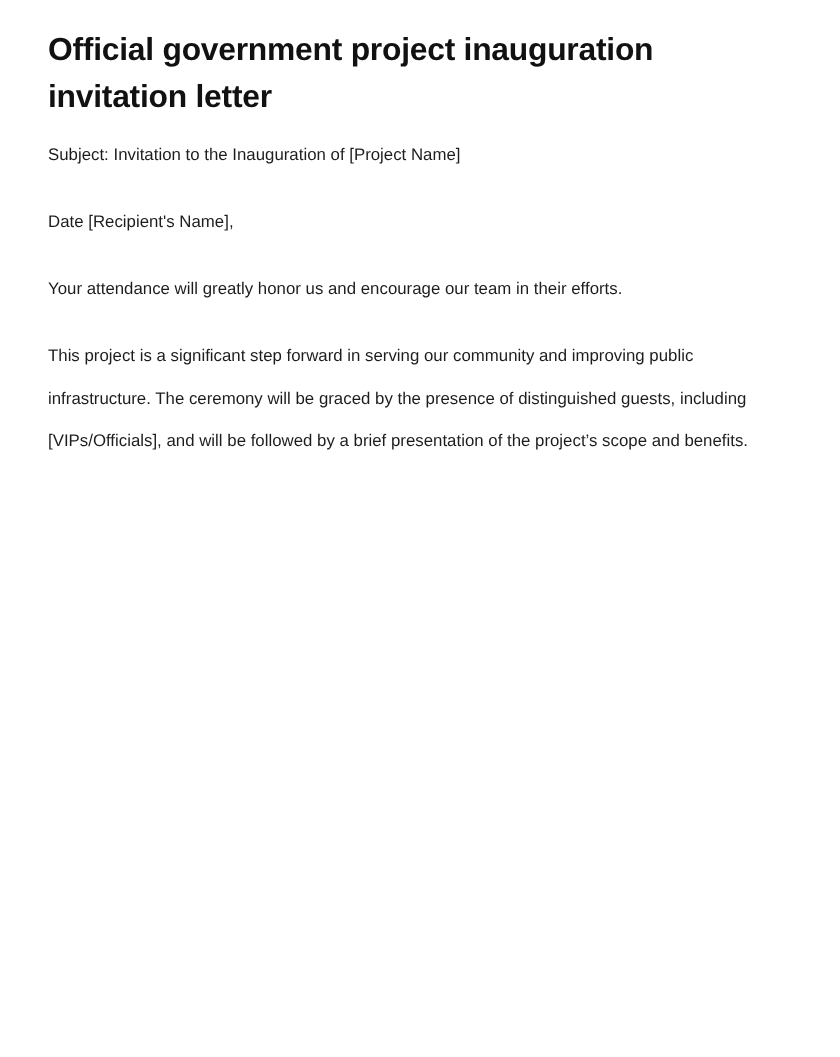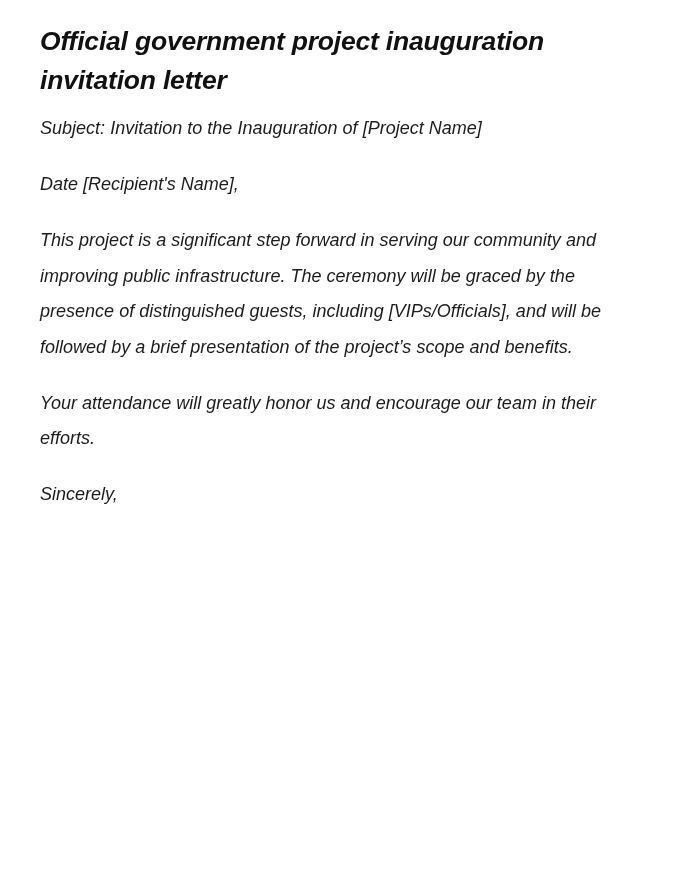--- a/index.html
+++ b/index.html
@@ -16,40 +16,39 @@
     color: #1a1a1a;
     -webkit-font-smoothing: antialiased;
     overflow: hidden;
   }
 
   .page {
     width: 700px;
     height: 881px;
     background: #ffffff;
     padding: 22px 40px 0 40px;
-    font-style: italic;
   }
 
   .letter {
     width: 600px;
   }
 
   .letter-title {
     font-family: "Liberation Sans Narrow", "Liberation Sans", "DejaVu Sans Condensed", sans-serif;
     font-size: 26.5px;
     font-weight: 700;
     line-height: 39px;
     letter-spacing: -0.2px;
     color: #111111;
     margin: 0 0 11px 0;
     max-width: 540px;
   }
 
   .letter-body p {
-    font-size: 18px;
+    font-size: 14px;
     font-weight: 400;
     line-height: 35.5px;
     color: #1d1d1d;
     margin: 0 0 20.5px 0;
     letter-spacing: 0.01px;
   }
 
   .letter-body p:last-child {
     margin-bottom: 0;
   }
@@ -66,24 +65,23 @@
 
     <h1 class="letter-title">Official government project inauguration invitation letter</h1>
 
     <div class="letter-body">
 
       <p>Subject: Invitation to the Inauguration of [Project Name]</p>
 
       <p>Date [Recipient's Name],</p>
 
 
+      <p>Your attendance will greatly honor us and encourage our team in their efforts.</p>
+
       <p>This project is a significant step forward in serving our community and improving public infrastructure. The ceremony will be graced by the presence of distinguished guests, including [VIPs/Officials], and will be followed by a brief presentation of the project’s scope and benefits.</p>
 
-      <p>Your attendance will greatly honor us and encourage our team in their efforts.</p>
-
-      <p>Sincerely,</p>
 
 
 
 
     </div>
   </article>
 </div>
 
 </body></html>

